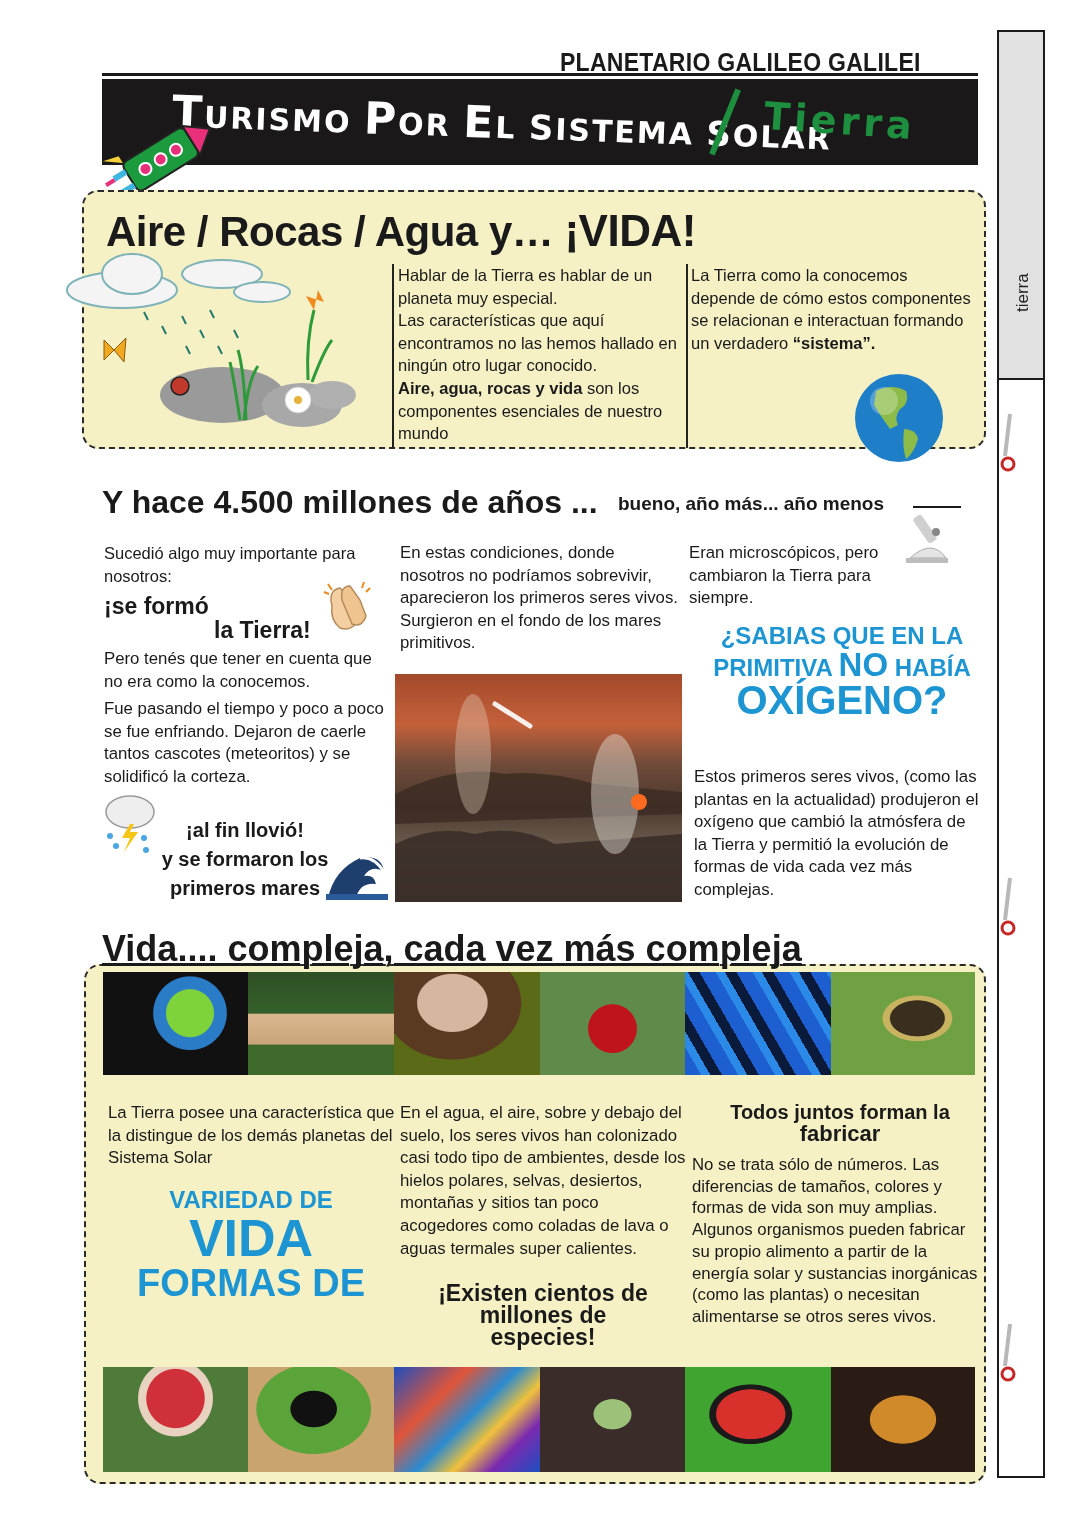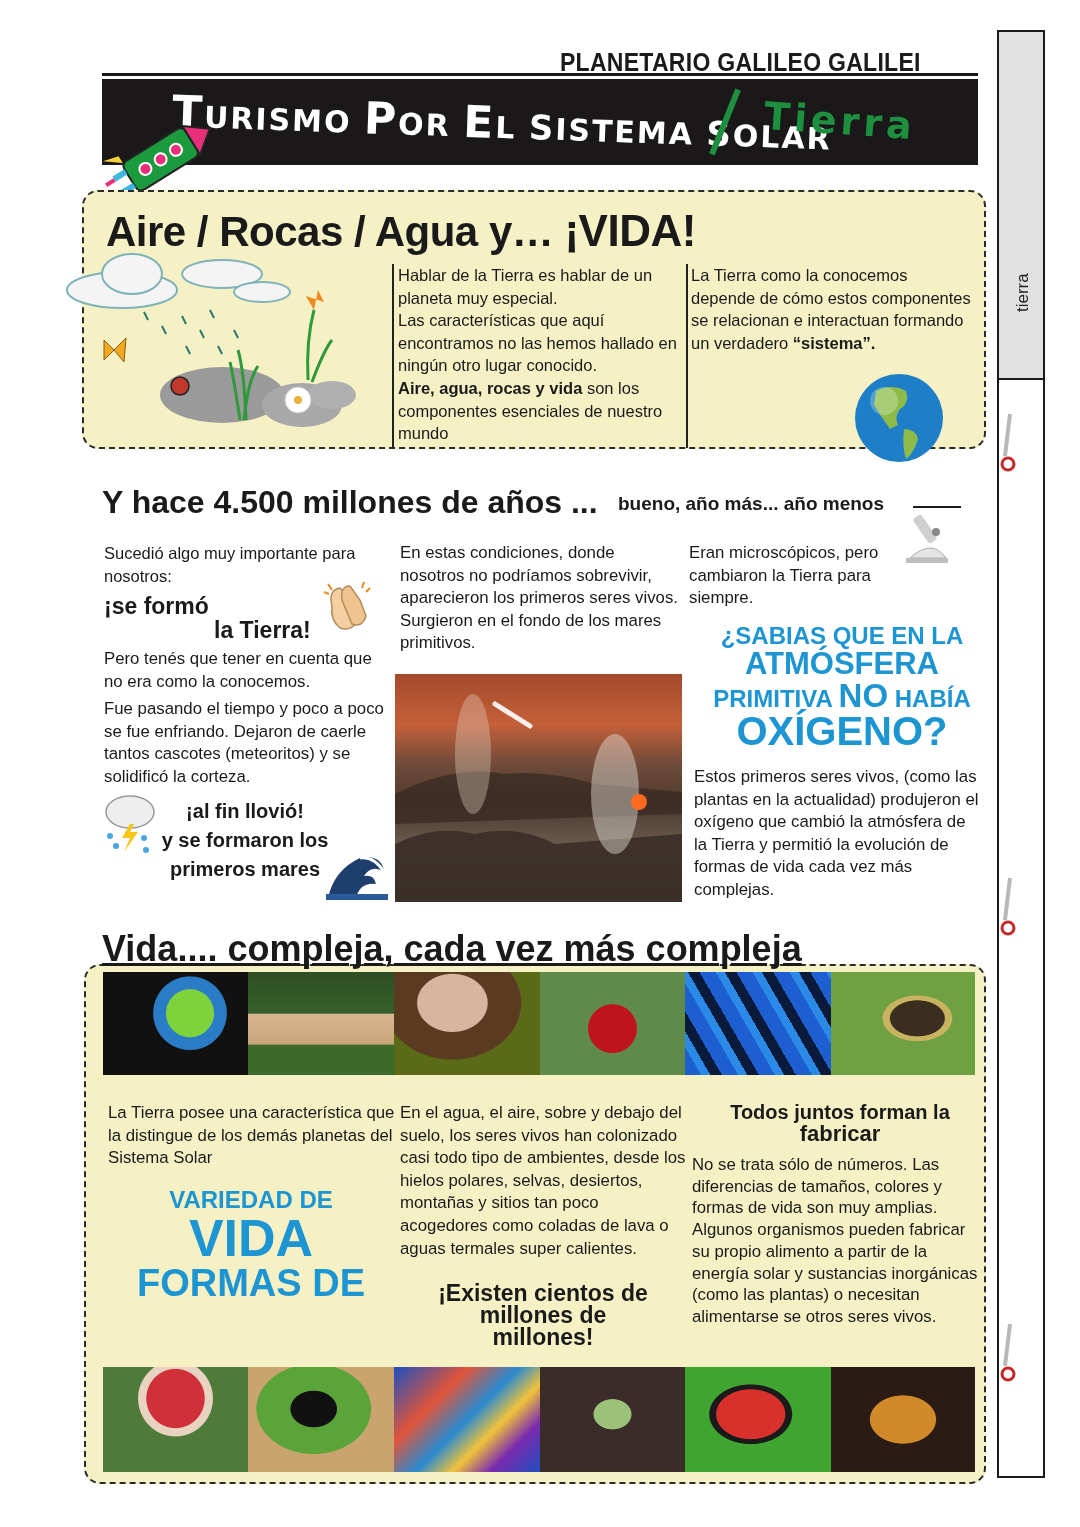--- a/index.html
+++ b/index.html
@@ -185,21 +185,21 @@
 <svg class="abs" style="left:100px;top:790px;width:58px;height:66px" viewBox="0 0 58 66">
   <ellipse cx="30" cy="22" rx="24" ry="16" fill="#eeeeee" stroke="#999" stroke-width="1.5"></ellipse>
   <path d="M30 34 L22 48 L30 48 L24 62 L38 42 L30 42 L34 34 Z" fill="#f5c518"></path>
   <g fill="#4aa6e0">
       <circle cx="10" cy="46" r="3"></circle>
       <circle cx="16" cy="56" r="3"></circle>
       <circle cx="44" cy="48" r="3"></circle>
       <circle cx="46" cy="60" r="3"></circle>
     </g>
 </svg>
-<div class="abs closing" style="left:104px;top:797px;width:282px">
+<div class="abs closing" style="left:104px;top:816px;width:282px">
   <div>¡al fin llovió!</div>
   <div>y se formaron los</div>
   <div>primeros mares</div>
 </div>
 <svg class="abs" style="left:326px;top:850px;width:62px;height:50px" viewBox="0 0 62 50">
   <path d="M2 48 Q8 20 34 8 Q56 4 58 22 Q46 14 38 26 Q48 24 50 34 Q34 32 30 48 Z" fill="#1e3f6e"></path>
   <path d="M34 8 Q48 6 58 22" stroke="#ffffff" stroke-width="3" fill="none"></path>
   <rect x="0" y="44" width="62" height="6" fill="#2a5a9a"></rect>
 </svg>
 
@@ -217,21 +217,20 @@
 
 <div class="abs col" style="left:689px;top:542px;width:210px;font-size:16.8px">Eran microscópicos, pero cambiaron la Tierra para siempre.</div>
 <svg class="abs" style="left:902px;top:508px;width:50px;height:56px" viewBox="0 0 50 56">
   <rect x="18" y="6" width="10" height="30" rx="3" fill="#cfcfcf" transform="rotate(-35 23 21)"></rect>
   <circle cx="34" cy="24" r="4" fill="#888"></circle>
   <path d="M8 50 Q30 30 44 50 Z" fill="#e4e4e4" stroke="#aaa"></path>
   <rect x="4" y="50" width="42" height="5" fill="#bdbdbd"></rect>
 </svg>
 <div class="abs blue-q" style="left:696px;top:624px;width:292px">
   <div style="font-size:24px">¿SABIAS QUE EN LA</div>
-  <div style="font-size:31px">ATMÓSFERA</div>
   <div style="font-size:24px"><span>PRIMITIVA </span><span style="font-size:33px">NO</span><span> HABÍA</span></div>
   <div style="font-size:40px;line-height:38px">OXÍGENO?</div>
 </div>
 <div class="abs col" style="left:694px;top:766px;width:286px;font-size:16.8px">Estos primeros seres vivos, (como las plantas en la actualidad) produjeron el oxígeno que cambió la atmósfera de la Tierra y permitió la evolución de formas de vida cada vez más complejas.</div>
 
 <div class="abs panel panel3"></div>
 <div class="abs h-compleja">Vida.... compleja, cada vez más compleja</div>
 
 <div class="abs photo-row top">
   <div class="photo" style="width:145px;background:radial-gradient(circle at 60% 40%,#7ed23a 0 22%,#2b7cc6 23% 34%,#111 35%)"></div>
@@ -246,21 +245,21 @@
 <div class="abs big-blue" style="left:108px;top:1188px;width:286px">
   <div style="font-size:24px">VARIEDAD DE</div>
   <div style="font-size:52px">VIDA</div>
   <div style="font-size:38px">FORMAS DE</div>
 </div>
 
 <div class="abs col" style="left:400px;top:1102px;width:286px;font-size:16.8px">En el agua, el aire, sobre y debajo del suelo, los seres vivos han colonizado casi todo tipo de ambientes, desde los hielos polares, selvas, desiertos, montañas y sitios tan poco acogedores como coladas de lava o aguas termales super calientes.</div>
 <div class="abs" style="left:398px;top:1282px;width:290px;text-align:center;font-weight:bold;font-size:23px;line-height:22px">
   <div>¡Existen cientos de</div>
   <div>millones de</div>
-  <div>millones!</div>
+  <div>especies!</div>
 </div>
 
 <div class="abs biosfera-title" style="left:700px;top:1102px;width:280px">
   <div>Todos juntos forman la</div>
   <div style="font-size:22px">fabricar</div>
 </div>
 <div class="abs col" style="left:692px;top:1154px;width:288px;font-size:16.8px;line-height:21.7px">No se trata sólo de números.  Las diferencias de  tamaños, colores y formas de vida son muy amplias. Algunos organismos pueden fabricar su propio alimento a partir de la energía solar y sustancias inorgánicas (como las plantas) o necesitan alimentarse se otros seres vivos.</div>
 
 <div class="abs photo-row bottom">
   <div class="photo" style="width:145px;background:radial-gradient(ellipse at 50% 30%,#d0303a 0 28%,#e8d2c0 29% 36%,#4e7a3a 37%)"></div>

